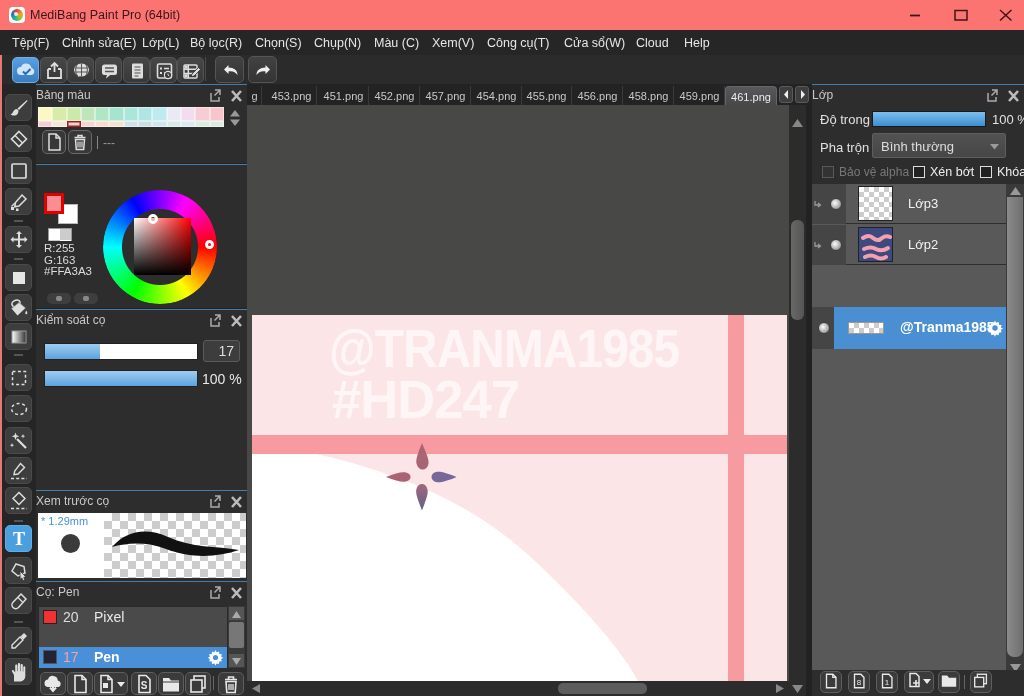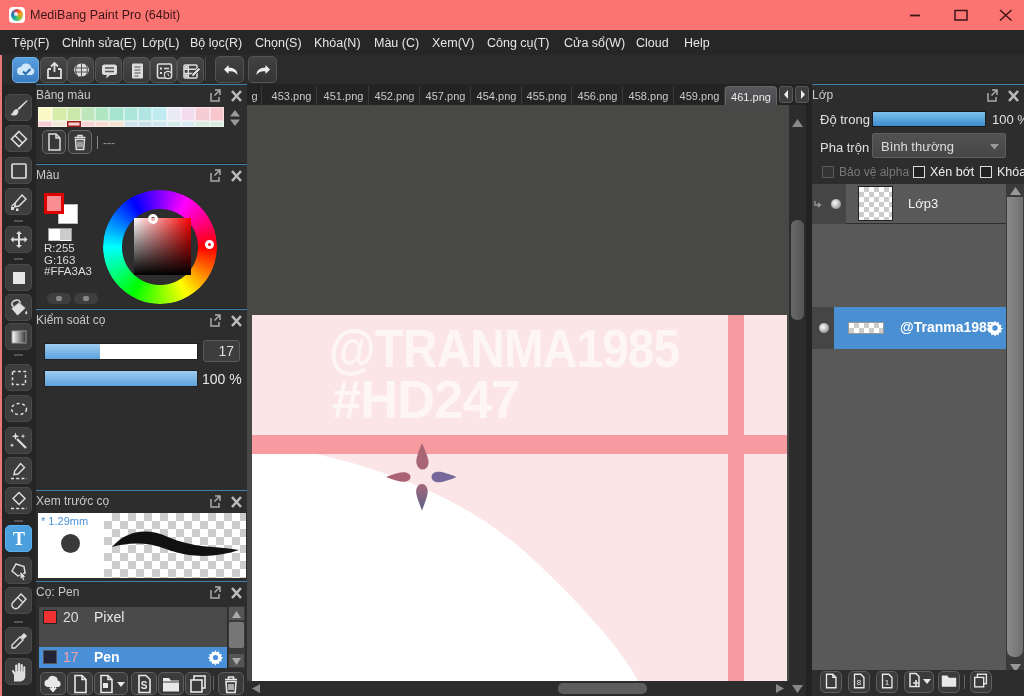--- a/index.html
+++ b/index.html
@@ -58,21 +58,21 @@
  <div class="abs" id="menubar"></div>
  <div class="abs" id="toolbar"></div>
  <div class="abs" id="redline"></div>
  <div class="abs" id="toolcol"></div>
  <div id="menus">
   <div class="menu" style="left:12px">Tệp(F)</div>
   <div class="menu" style="left:62px">Chỉnh sửa(E)</div>
   <div class="menu" style="left:142px">Lớp(L)</div>
   <div class="menu" style="left:190px">Bộ lọc(R)</div>
   <div class="menu" style="left:255px">Chọn(S)</div>
-  <div class="menu" style="left:314px">Khóa(N)</div>
+  <div class="menu" style="left:314px">Chụp(N)</div>
   <div class="menu" style="left:374px">Màu (C)</div>
   <div class="menu" style="left:432px">Xem(V)</div>
   <div class="menu" style="left:487px">Công cụ(T)</div>
   <div class="menu" style="left:564px">Cửa sổ(W)</div>
   <div class="menu" style="left:636px">Cloud</div>
   <div class="menu" style="left:684px">Help</div>
  </div>
  <div id="tbtns">
   <div class="tbtn" style="left:12px;top:57px;background:linear-gradient(#5a9fe0,#3a7cc0);border-color:#6aafe8">
    <svg width="21" height="20" viewBox="0 0 21 20">
@@ -287,27 +287,20 @@
             <path d="M6.5 8.5 h9 l-.8 10 h-7.4 Z" fill="none" stroke="#ddd" stroke-width="1.5"></path>
             <path d="M9 10.5 v6 M11 10.5 v6 M13 10.5 v6" stroke="#ddd" stroke-width="1.2"></path>
           </svg>
    </div>
    <div class="abs" style="left:61px;top:52px;width:1px;height:13px;background:#888"></div>
    <div class="abs" style="left:67px;top:52px;font-size:12px;color:#999">---</div>
   </div>
 
   <div class="panel" style="left:36px;top:164px;width:211px;height:144px">
    <div class="blueline" style="top:0"></div>
-   <div class="phead">
-          <div class="t">Màu</div>
-    <svg class="picons" width="33" height="13" viewBox="0 0 33 13">
-            <path d="M1 4 v8 h8 v-4 M5 1 h5 v5 M10 1 L4.5 6.5" stroke="#aaa" stroke-width="1.5" fill="none"></path>
-            <path d="M22 2 L31 12 M31 2 L22 12" stroke="#bbb" stroke-width="2.6"></path>
-          </svg>
-   </div>
    <div class="abs" id="wheel" style="left:67px;top:26px;width:114px;height:114px;border-radius:50%;
      background:conic-gradient(from 90deg,#f00,#ff0,#0f0,#0ff,#00f,#f0f,#f00);
      -webkit-mask:radial-gradient(circle,transparent 37.5px,#000 38.5px);"></div>
    <div class="abs" style="left:98px;top:54px;width:57px;height:57px;background:
      linear-gradient(to top,#000,rgba(0,0,0,0)),linear-gradient(to left,rgba(255,255,255,0),#fff),#f00"></div>
    <div class="abs" style="left:112px;top:50px;width:10px;height:10px;border:3px solid #fff;border-radius:50%"></div>
    <div class="abs" style="left:169px;top:76px;width:9px;height:9px;border:3.5px solid #fff;border-radius:50%"></div>
    <div class="abs" style="left:22px;top:40px;width:20px;height:20px;background:#fff;border:1px solid #bbb"></div>
    <div class="abs" style="left:8px;top:29px;width:20px;height:21px;background:#fa8d91;border:3px solid #e00000"></div>
    <div class="abs" style="left:12px;top:64px;width:24px;height:22px;border:1px solid #999;background:conic-gradient(#ccc 90deg,#fff 90deg 180deg,#ccc 180deg 270deg,#fff 270deg) 0 0/22px 22px"></div>
@@ -547,20 +540,37 @@
    <div class="abs" style="left:0;top:100px;width:194px;height:490px;background:#595959">
     <div class="lrow" style="top:0px">
      <div class="abs" style="left:0;top:0;width:34px;height:40px;background:#454545"></div>
      <svg class="abs" style="left:2px;top:16px" width="10" height="10">
               <path d="M1 1 v4 h5 M4 3 L6.5 5 L4 7" stroke="#999" stroke-width="1.3" fill="none"></path>
             </svg>
      <div class="eye" style="left:18px;top:14px"></div>
      <div class="abs chk5" style="left:46px;top:2px;width:35px;height:35px;border:1px solid #222"></div>
      <div class="abs" style="left:96px;top:12px;font-size:13px;color:#f2f2f2">Lớp3</div>
     </div>
+    <div class="lrow" style="top:41px">
+     <div class="abs" style="left:0;top:0;width:34px;height:40px;background:#454545"></div>
+     <svg class="abs" style="left:2px;top:16px" width="10" height="10">
+              <path d="M1 1 v4 h5 M4 3 L6.5 5 L4 7" stroke="#999" stroke-width="1.3" fill="none"></path>
+            </svg>
+     <div class="eye" style="left:18px;top:14px"></div>
+     <div class="abs" style="left:46px;top:2px;width:35px;height:35px;border:1px solid #222;background:#3d4a7e;overflow:hidden">
+      <svg width="35" height="35">
+                <g stroke="#f4a0b0" stroke-width="4" fill="none" stroke-linecap="round">
+                  <path d="M4 10 q6 -4 10 0 q5 4 9 0 q4 -3 8 -1"></path>
+                  <path d="M5 21 q7 -3 12 0 q6 3 12 -1"></path>
+                  <path d="M6 29 q6 -3 11 0 q5 3 10 0"></path>
+                </g>
+              </svg>
+     </div>
+     <div class="abs" style="left:96px;top:12px;font-size:13px;color:#f2f2f2">Lớp2</div>
+    </div>
     <div class="lrow" style="top:123px;height:42px">
      <div class="abs" style="left:0;top:0;width:22px;height:42px;background:#454545"></div>
      <div class="abs" style="left:22px;top:0;width:172px;height:42px;background:#4a8fd2"></div>
      <div class="eye" style="left:6px;top:15px"></div>
      <div class="abs chk5" style="left:36px;top:15px;width:36px;height:12px;border:1px solid #999"></div>
      <div class="abs" style="left:88px;top:12px;font-size:14px;color:#fff;font-weight:bold">@Tranma1985</div>
      <svg class="abs" style="left:174px;top:12px" width="18" height="18" viewBox="0 0 24 24">
               <path d="M12 2 l1.5 3.1 3.4-1 .4 3.5 3.5 .4-1 3.4 3.1 1.5-3.1 1.5 1 3.4-3.5 .4-.4 3.5-3.4-1-1.5 3.1-1.5-3.1-3.4 1-.4-3.5-3.5-.4 1-3.4-3.1-1.5 3.1-1.5-1-3.4 3.5-.4 .4-3.5 3.4 1 Z" fill="#fff"></path>
               <circle cx="12" cy="12" r="3.6" fill="#4a8fd2"></circle>
             </svg>

